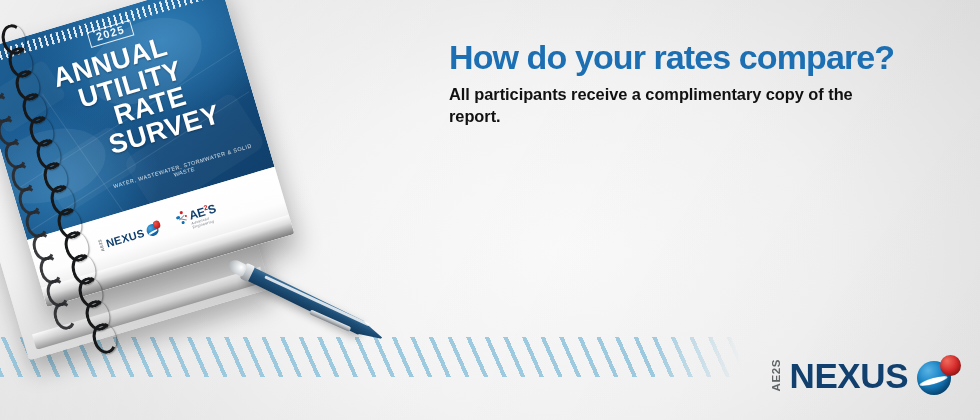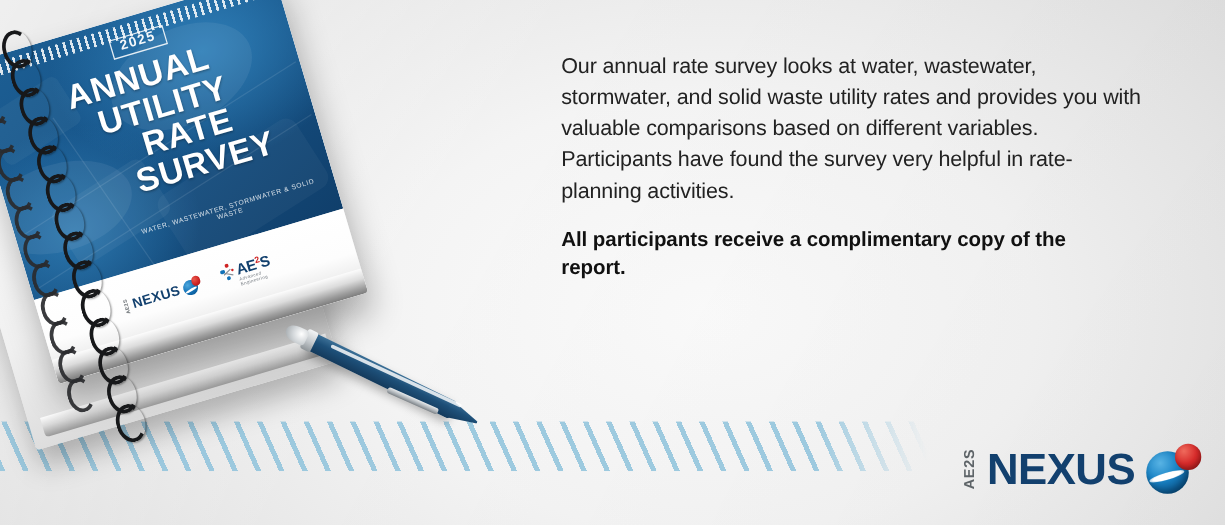--- a/index.html
+++ b/index.html
@@ -366,21 +366,21 @@
       <div class="pen-body"></div>
       <div class="pen-cone"></div>
       <div class="pen-gloss"></div>
       <div class="pen-clip"></div>
       <div class="pen-ring"></div>
       <div class="pen-tip"></div>
     </div>
   </div>
 
   <div class="content">
-    <p class="body-copy">Our annual rate survey looks at water, wastewater, stormwater, and solid waste utility rates and provides you with valuable comparisons based on different variables. Participants have found the survey very helpful in rate-planning activities.</p>
+    <h1 class="headline">How do your rates compare?</h1>
     <p class="closing">All participants receive a complimentary copy of the report.</p>
   </div>
 
   <div class="logo">
     <span class="logo-ae2s">AE2S</span>
     <span class="logo-word">NEXUS</span>
     <span class="logo-globe">
       <span class="blue"></span>
       <span class="swoosh"></span>
       <span class="red"></span>

